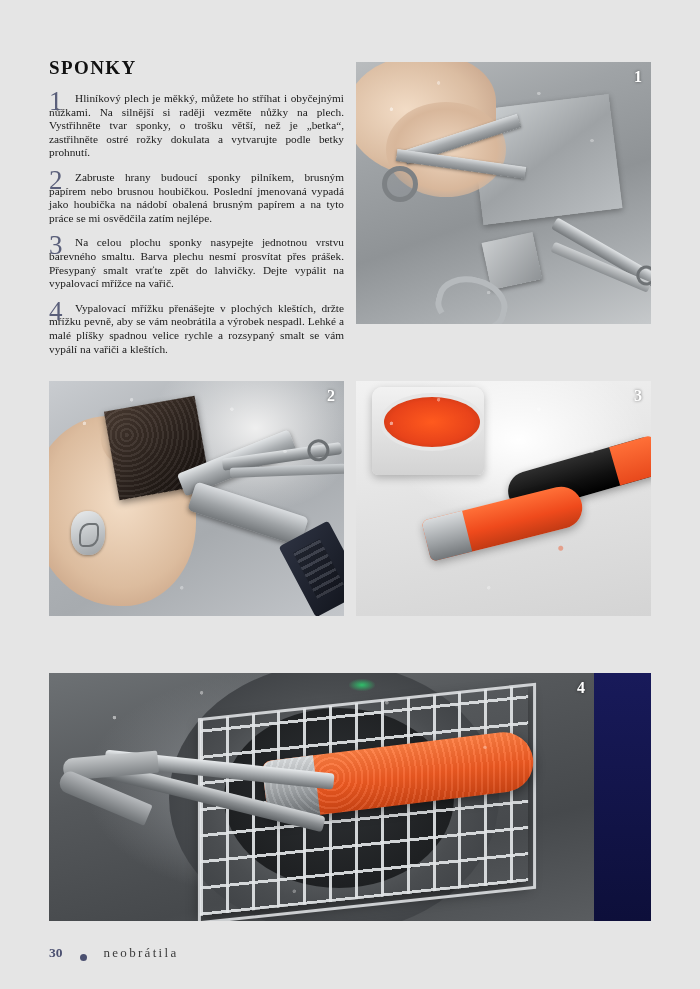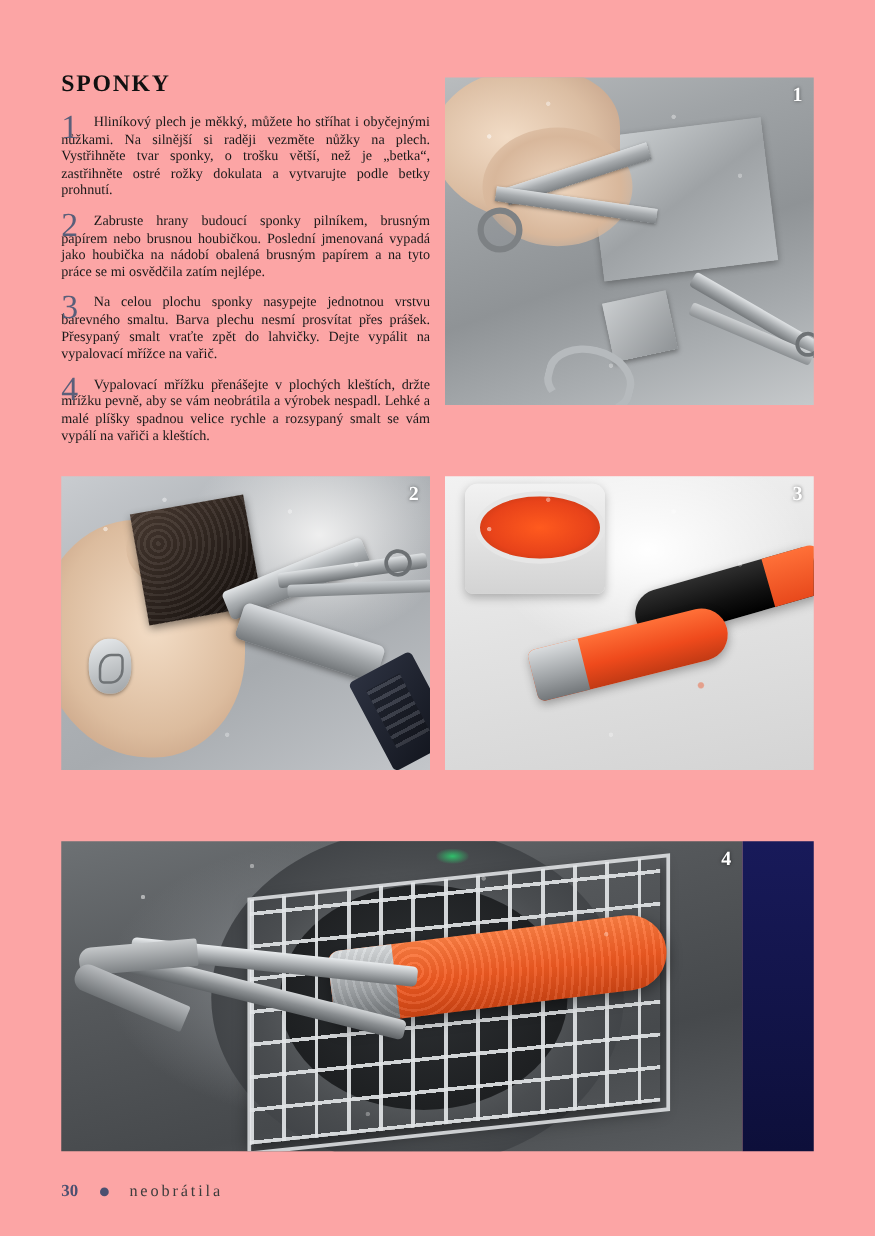--- a/index.html
+++ b/index.html
@@ -8,21 +8,21 @@
     background: #ffffff;
   }
   body {
     font-family: "Liberation Serif", serif;
     color: #000000;
   }
   .page {
     position: relative;
     width: 700px;
     height: 989px;
-    background: #fca5a5;
+    background: #e5e5e5;
     overflow: hidden;
   }
 
   
   .title {
     position: absolute;
     left: 49px;
     top: 57px;
     font-family: "Liberation Serif", serif;
     font-weight: bold;
@@ -383,21 +383,21 @@
     position: absolute; left: 300px; top: 6px; width: 26px; height: 12px;
     background: radial-gradient(ellipse at 50% 50%, #2fbf6a 0%, rgba(47,191,106,0) 75%);
   }
 
   
   .footer {
     position: absolute;
     left: 49px;
     bottom: 28px;
     display: flex;
-    align-items: center;
+    align-items: flex-end;
     gap: 17px;
   }
   .footer .pg {
     font-family: "Liberation Serif", serif;
     font-weight: bold;
     font-size: 13.5px;
     color: #4b5070;
   }
   .footer .dot {
     width: 7px; height: 7px; border-radius: 50%;

